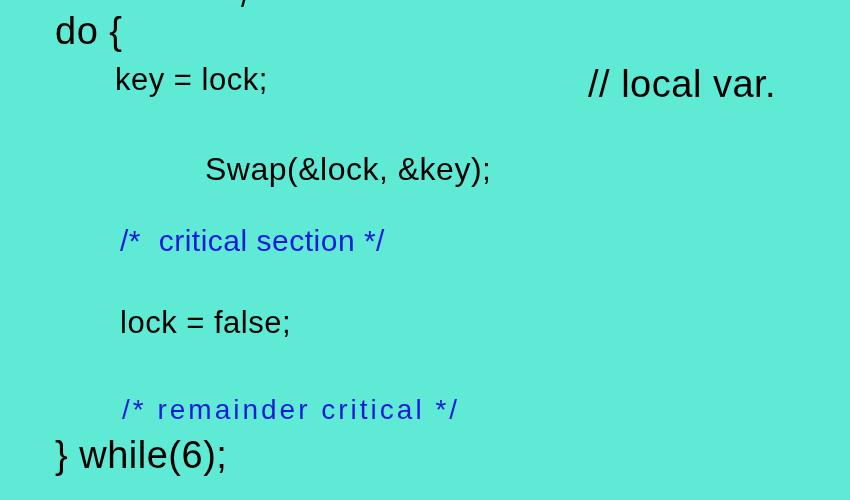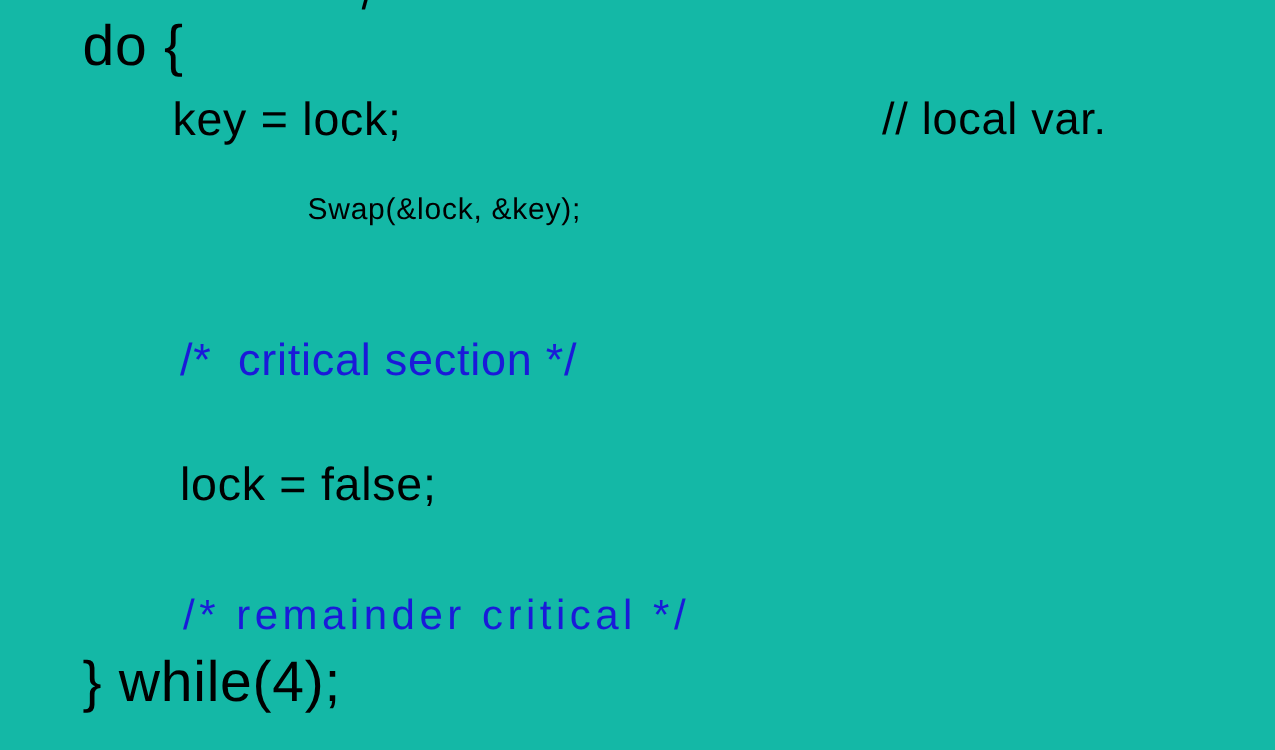--- a/index.html
+++ b/index.html
@@ -4,21 +4,21 @@
 <style>
   html, body {
     margin: 0;
     padding: 0;
     background: #ffffff;
   }
   .canvas {
     position: relative;
     width: 850px;
     height: 500px;
-    background: #14b8a6;
+    background: #5eead4;
     overflow: hidden;
     font-family: "Liberation Sans", "DejaVu Sans", sans-serif;
     color: #000000;
   }
   .line {
     position: absolute;
     white-space: pre;
     line-height: 1.15;
     letter-spacing: 0.5px;
   }
@@ -32,23 +32,23 @@
   }
   .l-frag .frag-glyph {
     position: absolute;
     left: 0; top: -18px;
     font-size: 30px;
     line-height: 30px;
   }
 
   .l-do        { left: 55px;  top: 10px;  font-size: 38px; }
   .l-key       { left: 115px; top: 62px;  font-size: 31px; }
-  .l-localvar  { left: 588px; top: 63px;  font-size: 30px; }
+  .l-localvar  { left: 588px; top: 63px;  font-size: 38px; }
   .l-while     { left: 115px; top: 101px; font-size: 31px; }
-  .l-swap      { left: 205px; top: 129px; font-size: 20px; }
+  .l-swap      { left: 205px; top: 151px; font-size: 32px; }
   .l-critical  { left: 120px; top: 224px; font-size: 30px; }
   .l-lock      { left: 120px; top: 305px; font-size: 31px; }
   .l-remainder { left: 122px; top: 394px; font-size: 28px; letter-spacing: 3px; }
   .l-close     { left: 55px;  top: 434px; font-size: 38px; }
 </style>
 </head>
 <body>
 
 <div class="canvas">
 
@@ -64,15 +64,15 @@
 
 
   <div class="line l-swap">Swap(&amp;lock, &amp;key);</div>
 
   <div class="line l-critical comment-blue">/*  critical section */</div>
 
   <div class="line l-lock">lock = false;</div>
 
   <div class="line l-remainder comment-blue">/* remainder critical */</div>
 
-  <div class="line l-close">} while(4);</div>
+  <div class="line l-close">} while(6);</div>
 
 </div>
 
 </body></html>

